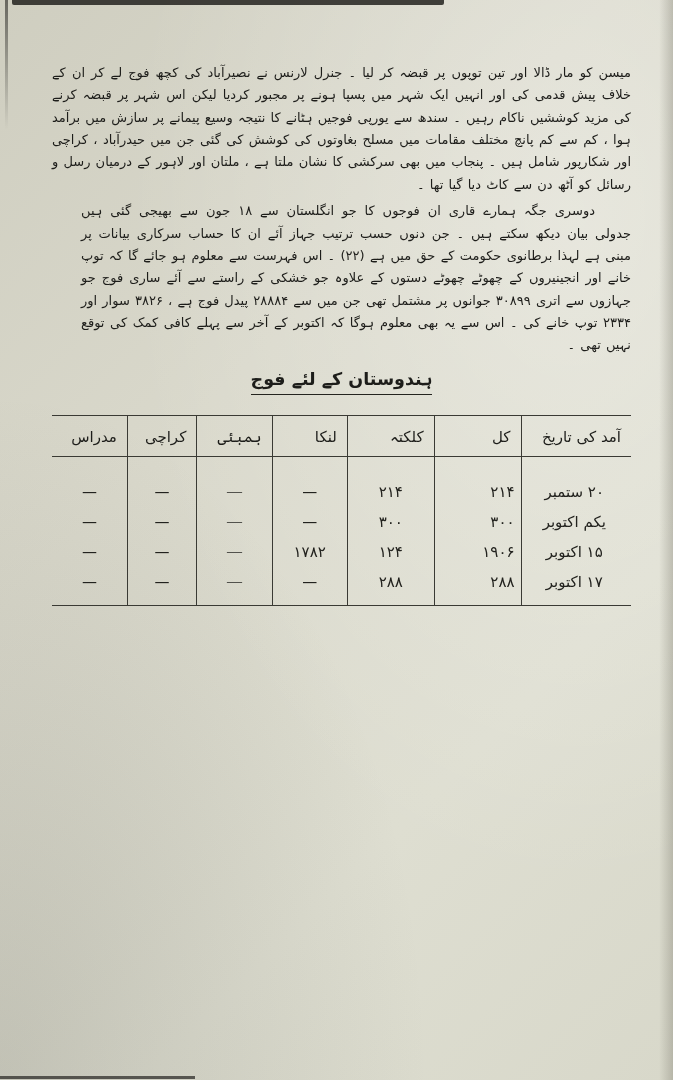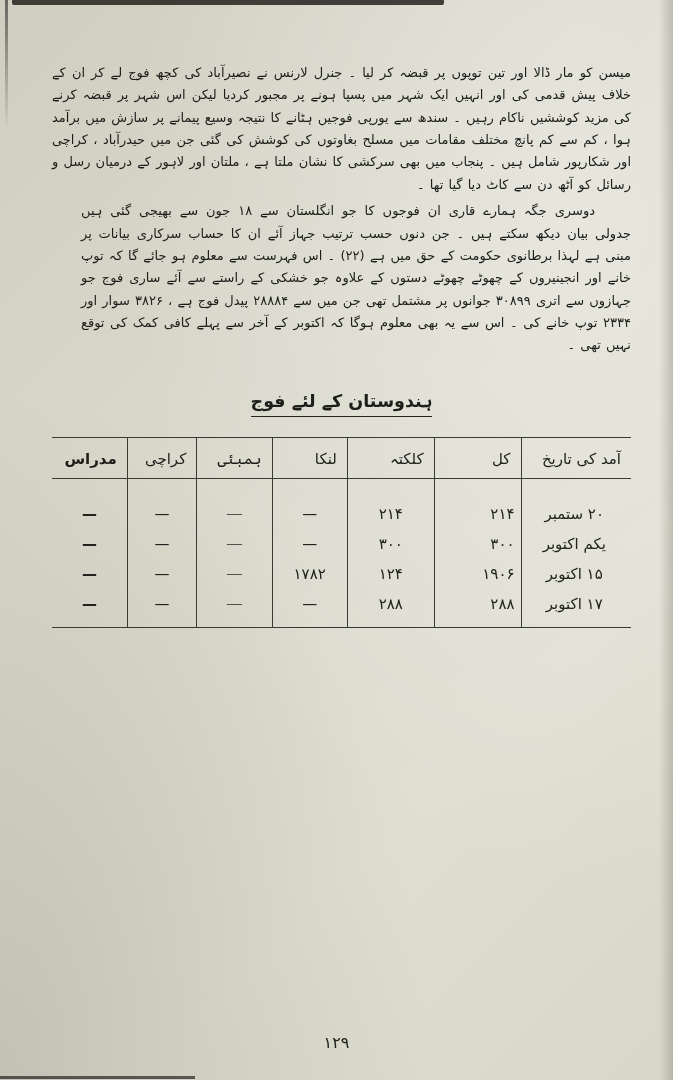--- a/index.html
+++ b/index.html
@@ -55,21 +55,21 @@
     font-size: 13px;
     line-height: 1.72;
     text-align: justify;
     word-spacing: 1px;
   }
   p.body-text + p.body-text { margin-top: 4px; margin-left: 29px; }
   .indent { text-indent: 36px; }
 
   .section-heading {
     text-align: center;
-    margin: 34px 0 20px 0;
+    margin: 12px 0 20px 0;
     font-size: 17.5px;
     font-weight: bold;
   }
   .section-heading span {
     display: inline-block;
     padding-bottom: 5px;
     border-bottom: 1.5px solid #24241f;
   }
 
   table.troops-table {
@@ -97,21 +97,21 @@
     padding: 12px 10px 10px 4px;
     border-bottom: 1.3px solid #3a3a34;
   }
 
   .troops-table th:nth-child(1), .troops-table td:nth-child(1) { width: 19%; }
   .troops-table th:nth-child(2), .troops-table td:nth-child(2) { width: 15%; text-align: right; }
   .troops-table th:nth-child(3), .troops-table td:nth-child(3) { width: 15%; }
   .troops-table th:nth-child(4), .troops-table td:nth-child(4) { width: 13%; }
   .troops-table th:nth-child(5), .troops-table td:nth-child(5) { width: 13%; font-family: Liberation Serif, serif; }
   .troops-table th:nth-child(6), .troops-table td:nth-child(6) { width: 12%; }
-  .troops-table th:nth-child(7), .troops-table td:nth-child(7) { width: 13%; font-weight: bold; }
+  .troops-table th:nth-child(7), .troops-table td:nth-child(7) { width: 13%; }
 
   .troops-table td:nth-child(1) { text-align: center; padding-right: 10px; }
 
   .troops-table tbody tr:first-child td { padding-top: 26px; }
   .troops-table tbody tr:last-child td  { padding-bottom: 14px; }
   .troops-table td { color: #22221e; }
 
   .page-number {
     position: absolute;
     bottom: 28px;
@@ -190,15 +190,14 @@
             <td>—</td>
             <td>—</td>
             <td>—</td>
             <td>—</td>
           </tr>
         </tbody>
     </table>
 
   </div>
 
-  <div class="page-number">۱۲۹</div>
 
 </div>
 
 </body></html>

